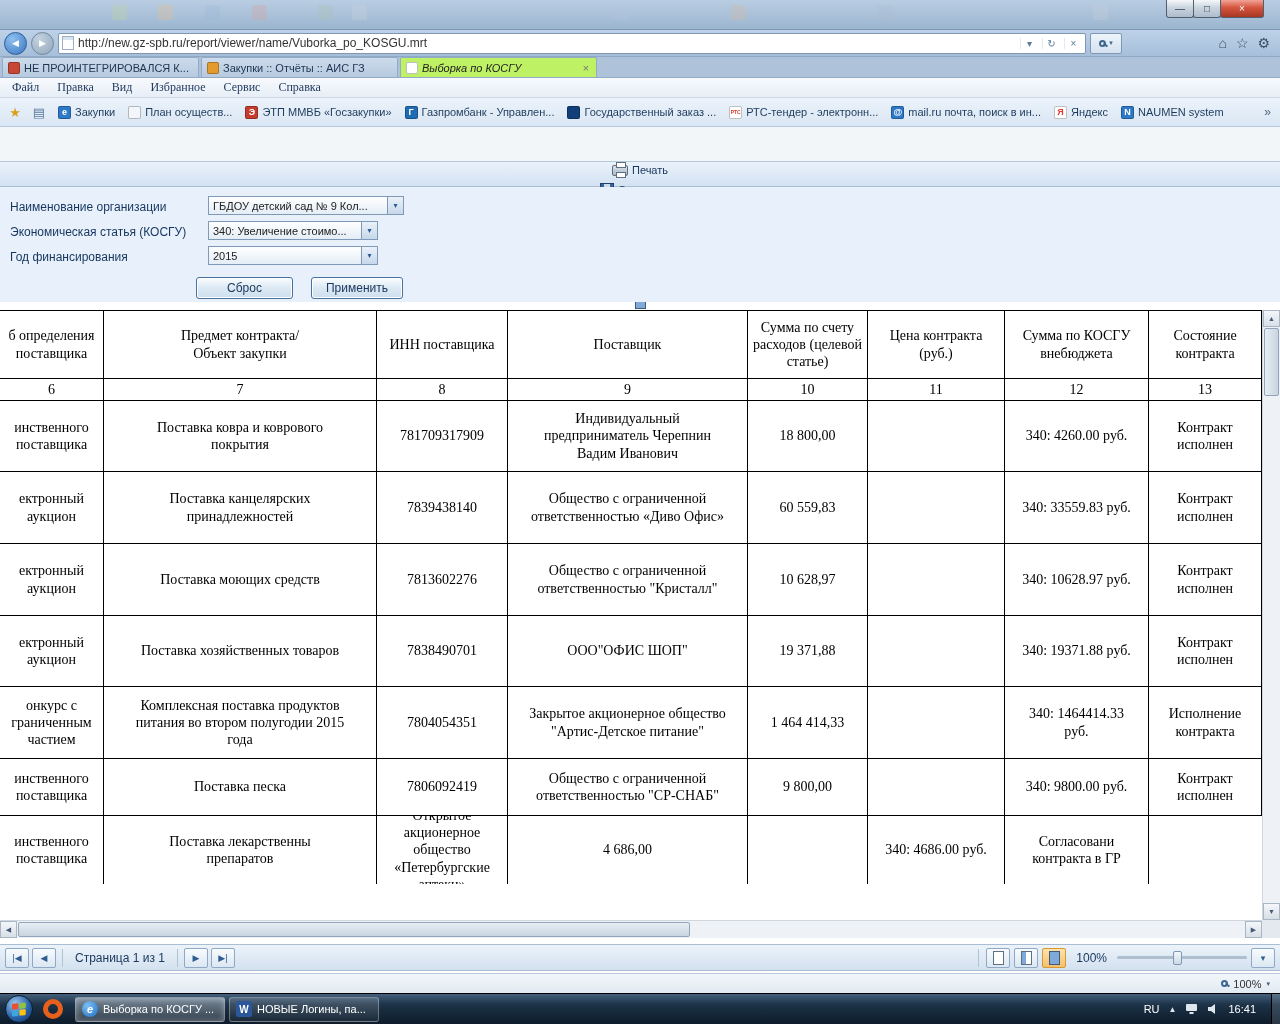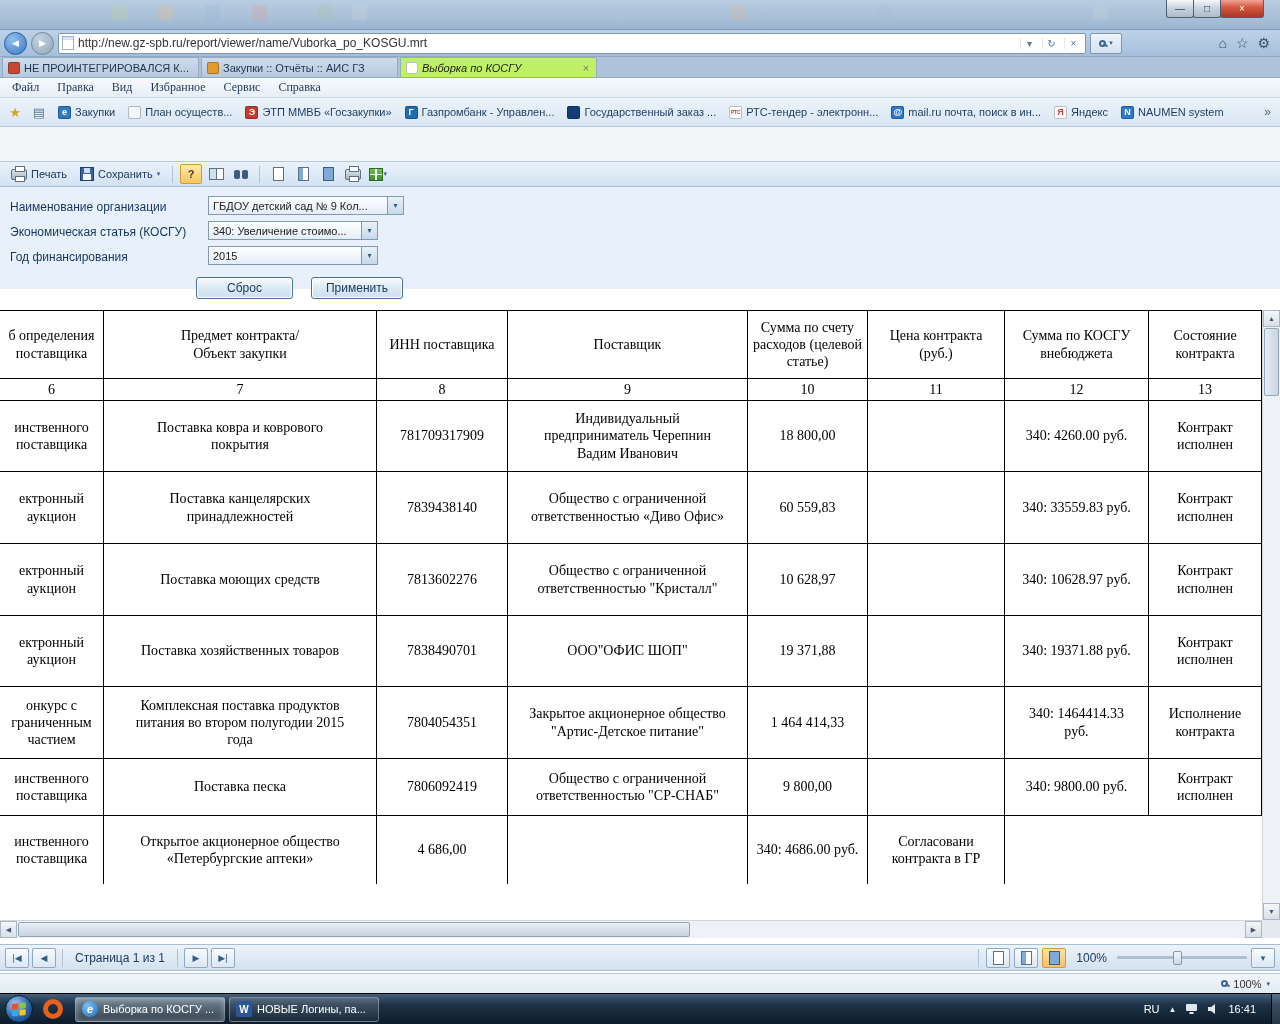--- a/index.html
+++ b/index.html
@@ -67,21 +67,21 @@
   .fav-ic { width:13px; height:13px; border-radius:2px; border:1px solid rgba(0,0,0,.25); display:flex;
             align-items:center; justify-content:center; font-weight:bold; flex:0 0 auto; }
   .chev { color:#50687f; font-size:12px; padding:0 5px; }
 
   
   .pageblank { position:absolute; top:127px; left:0; width:1280px; height:34px; background:#f3f6f9; }
 
   
   .rtoolbar { position:absolute; top:161px; left:0; width:1280px; height:26px; display:flex; align-items:center;
               background:linear-gradient(#eaf2fb,#d3e2f2); border-top:1px solid #b6cadd;
-              border-bottom:1px solid #a9bed3; padding:0 6px; gap:3px; font-size:11px; color:#1d3a60; }
+              border-bottom:1px solid #a9bed3; padding:0 6px; gap:3px; font-size:11px; color:#1d3a60;flex-direction:column; }
   .tbtn { display:flex; align-items:center; gap:4px; padding:2px 5px; border-radius:2px; }
   .tico { width:22px; height:20px; display:flex; align-items:center; justify-content:center; border-radius:2px;
           border:1px solid transparent; }
   .tico.hl { background:linear-gradient(#ffe9b0,#f7c75e); border-color:#d79a32; font-weight:bold; color:#5a3c00; }
   .tsep { width:1px; height:17px; background:#b0c2d4; margin:0 4px; }
   .dd { font-size:7px; color:#3f6591; }
   .ic-printer { width:16px; height:11px; background:linear-gradient(#d9e2ea,#aab9c7); border:1px solid #5d6f81;
                 border-radius:2px; position:relative; }
   .ic-printer::before { content:""; position:absolute; left:3px; top:-4px; width:8px; height:4px;
                         background:#fff; border:1px solid #5d6f81; }
@@ -98,21 +98,21 @@
   .ic-page-half { width:11px; height:14px; border:1px solid #5d6f81;
                   background:linear-gradient(90deg,#7fa9d9 50%,#fff 50%); }
   .ic-page-full { width:11px; height:14px; border:1px solid #44597a; background:#7fa9d9; }
   .ic-grid { width:14px; height:13px; border:1px solid #2f6b28; background:linear-gradient(#6cc04f,#3c8f30);
              position:relative; }
   .ic-grid::before { content:""; position:absolute; inset:0;
       background:linear-gradient(90deg,transparent 45%,#fff 45%,#fff 55%,transparent 55%),
                  linear-gradient(0deg,transparent 45%,#fff 45%,#fff 55%,transparent 55%); }
 
   
-  .formarea { position:absolute; top:187px; left:0; width:1280px; height:102px; background:#e7f0fb; }
+  .formarea { position:absolute; top:187px; left:0; width:1280px; height:115px; background:#e7f0fb; }
   .frow { position:absolute; left:10px; height:19px; display:flex; align-items:center; }
   .flabel { font-size:12px; color:#16365e; }
   .fselect { position:absolute; height:19px; border:1px solid #7f9ab8; display:flex; align-items:center;
              background:linear-gradient(#ffffff,#e4edf6); font-size:11px; color:#222; }
   .fvalue { flex:1; padding:0 4px; white-space:nowrap; overflow:hidden; }
   .farrow { width:16px; align-self:stretch; display:flex; align-items:center; justify-content:center;
             border-left:1px solid #7f9ab8; background:linear-gradient(#eaf1f9,#c7d8ea); color:#2c5d9b;
             font-size:8px; }
   .fbtn { position:absolute; height:22px; display:flex; align-items:center; justify-content:center;
           font-size:12px; color:#1d3a60; border:1px solid #48729f; border-radius:3px;
@@ -492,20 +492,22 @@
 ответственностью "СР-СНАБ"</div>
           <div class="td">9 800,00</div>
           <div class="td"></div>
           <div class="td">340: 9800.00 руб.</div>
           <div class="td">Контракт
 исполнен</div>
         </div>
         <div class="trow" style="grid-template-columns: 104px 273px 131px 240px 120px 137px 144px 113px; height: 69px;">
           <div class="td">инственного
 поставщика</div>
+          <div class="td">Поставка лекарственны
+препаратов</div>
           <div class="td">Открытое акционерное общество
 «Петербургские аптеки»</div>
           <div class="td">4 686,00</div>
           <div class="td"></div>
           <div class="td">340: 4686.00 руб.</div>
           <div class="td">Согласовани
 контракта в ГР</div>
         </div>
       </div>
   </div>

